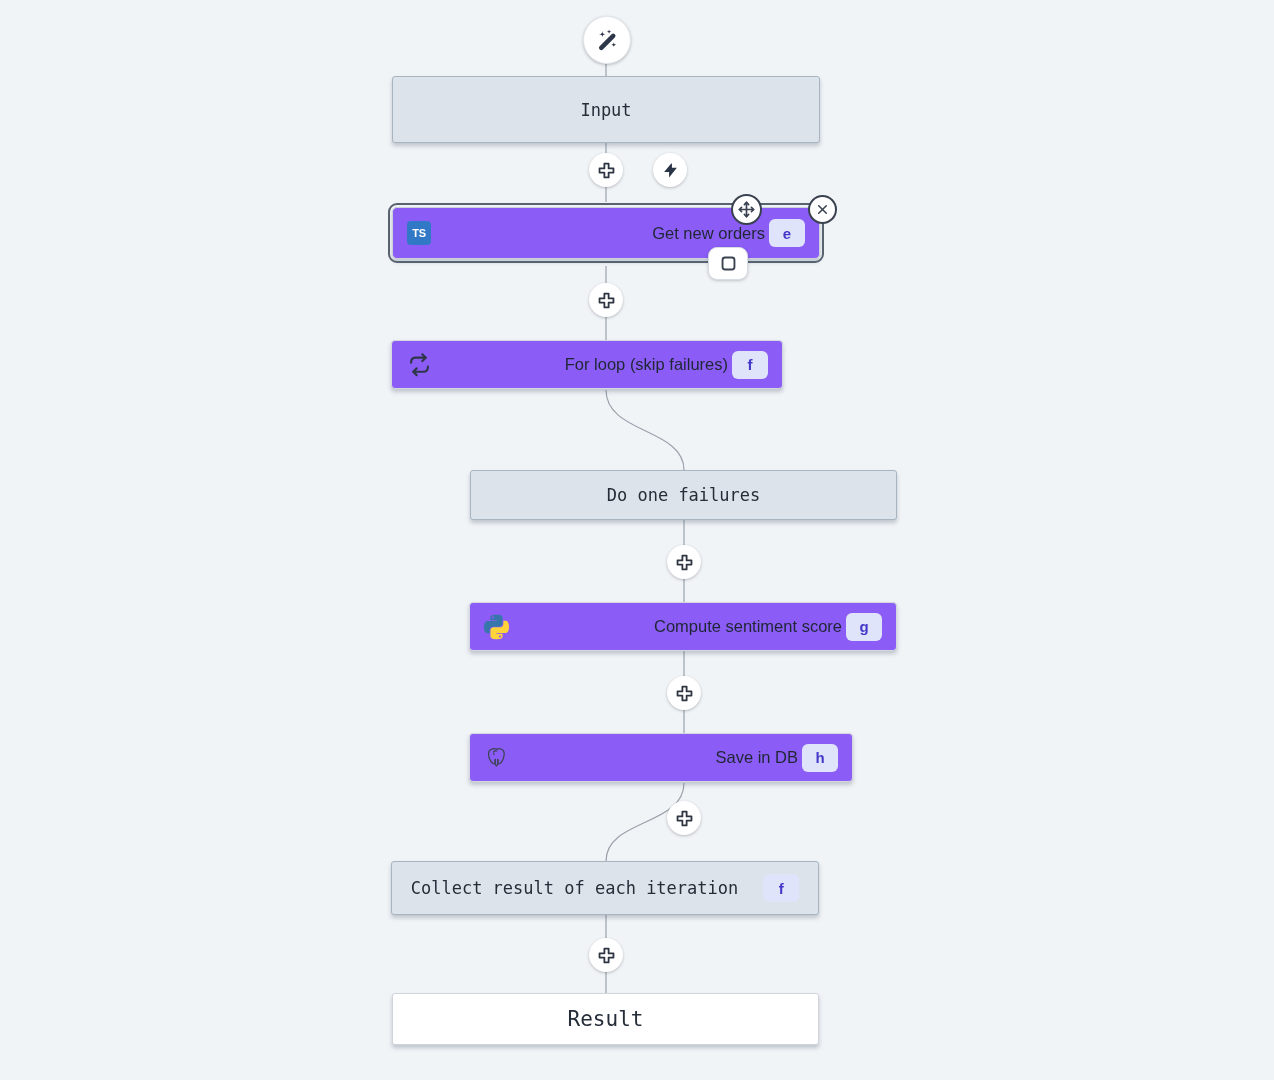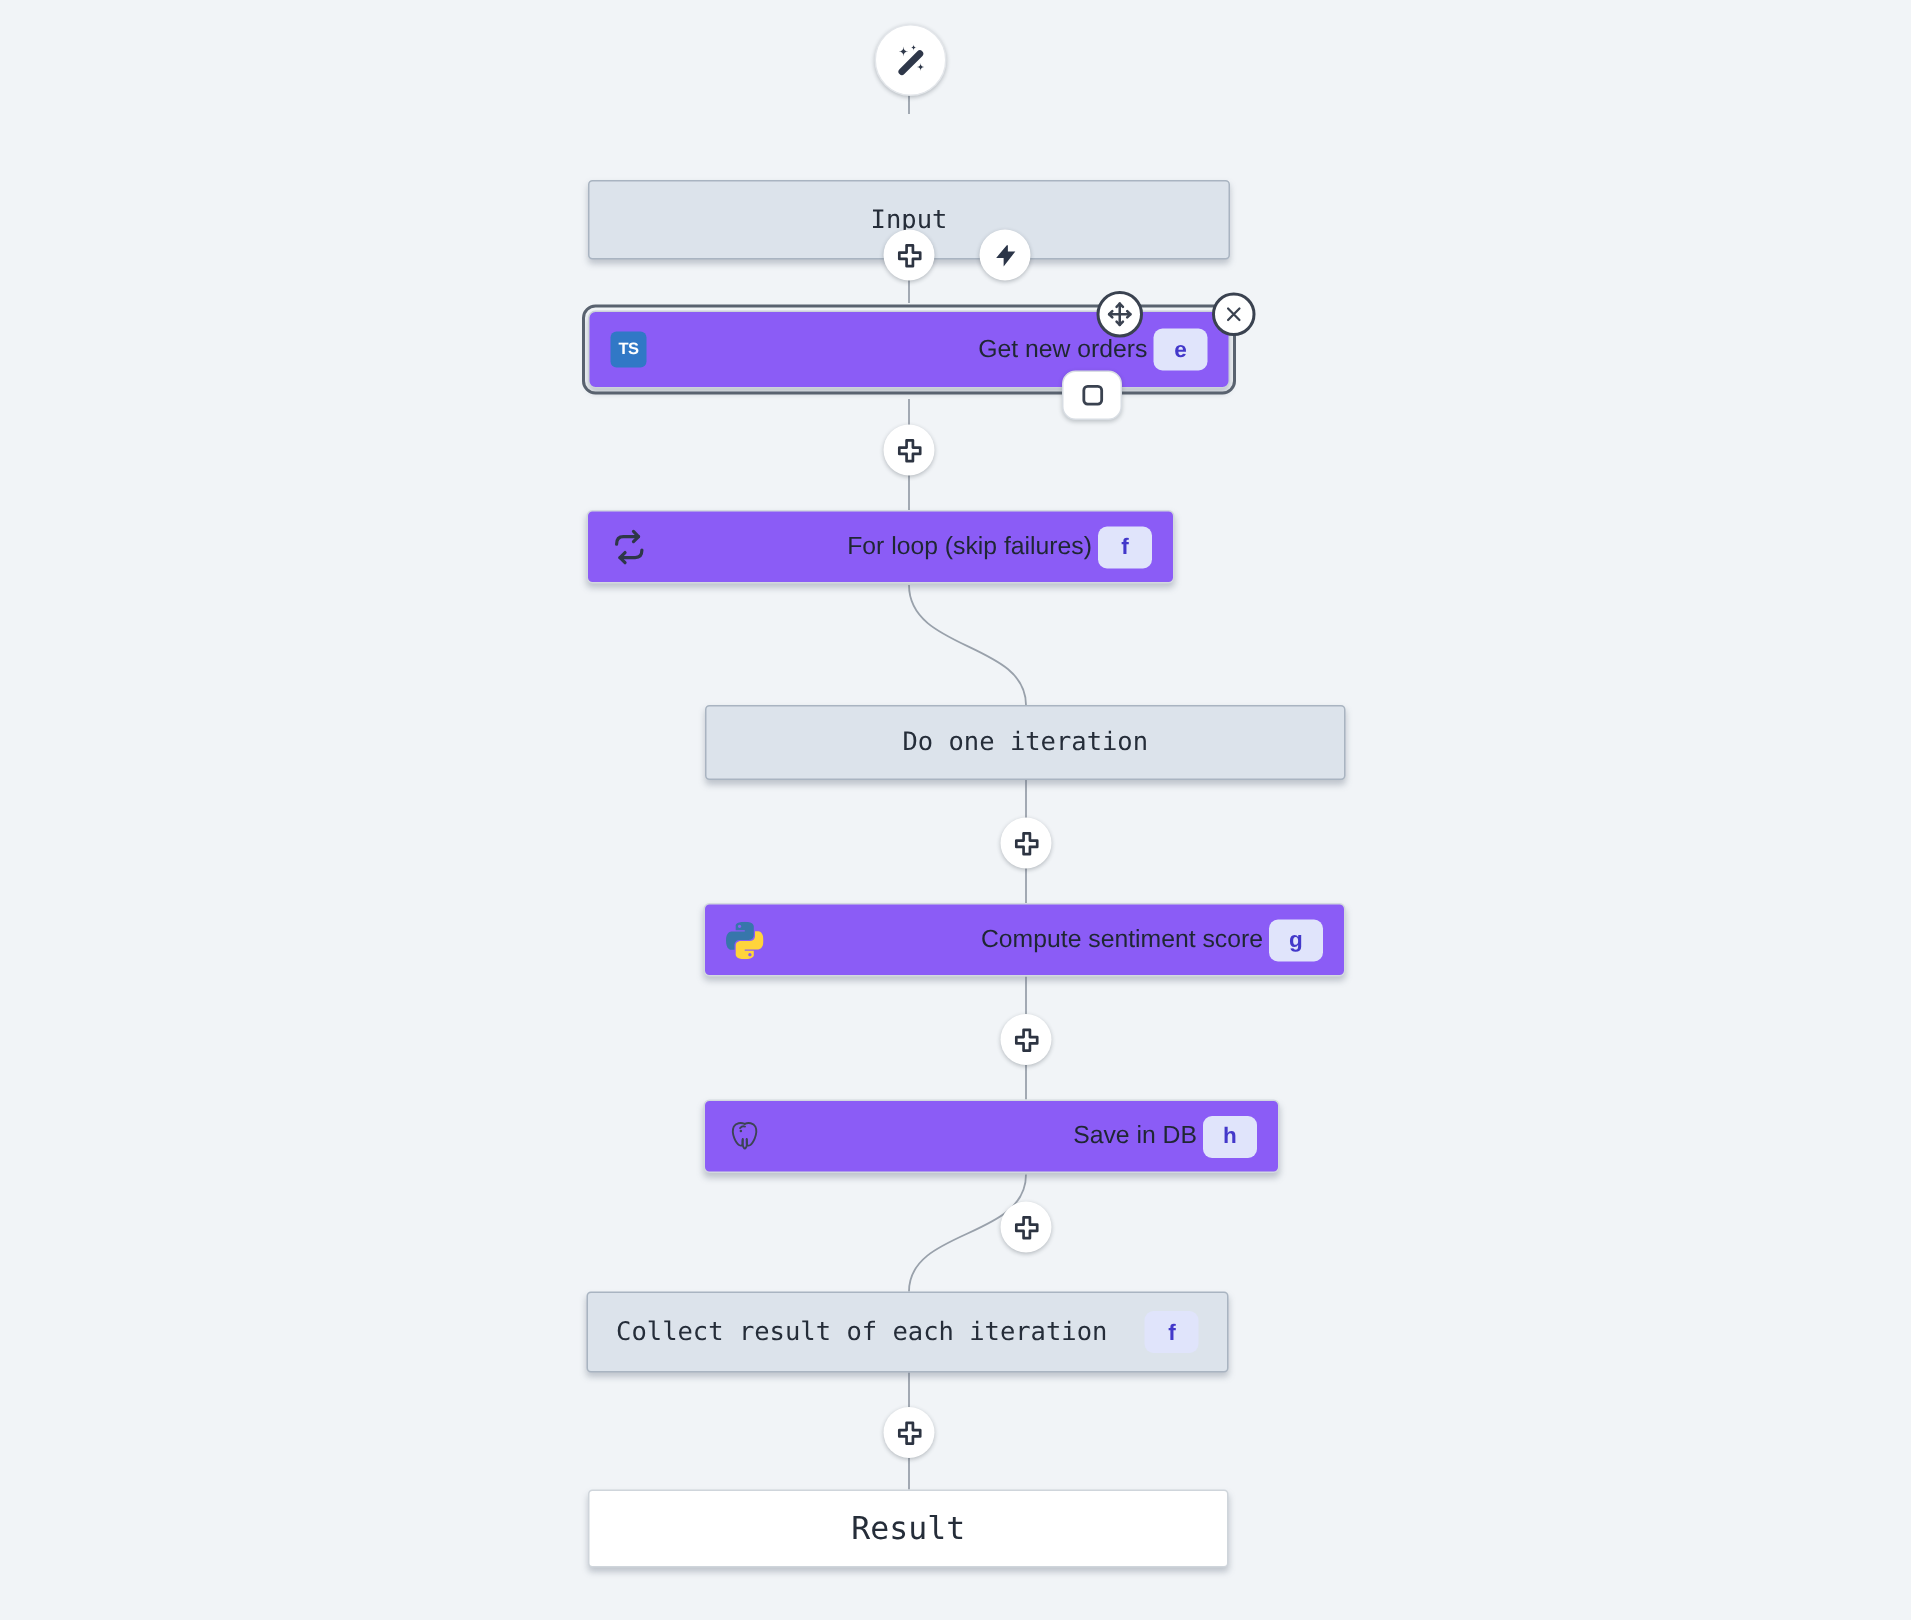--- a/index.html
+++ b/index.html
@@ -106,21 +106,21 @@
     <span style="display:flex;">
       <svg width="27" height="27" viewBox="0 0 26 26">
         <path d="M7 20 L18.5 8.5" stroke="#2e3749" stroke-width="4.4" stroke-linecap="round"></path>
         <path d="M8 3.8 Q8 7 11.2 7 Q8 7 8 10.2 Q8 7 4.8 7 Q8 7 8 3.8Z" fill="#2e3749"></path>
         <path d="M14.5 2.5 Q14.5 4.5 16.5 4.5 Q14.5 4.5 14.5 6.5 Q14.5 4.5 12.5 4.5 Q14.5 4.5 14.5 2.5Z" fill="#2e3749"></path>
         <path d="M19 14.4 Q19 17 21.6 17 Q19 17 19 19.6 Q19 17 16.4 17 Q19 17 19 14.4Z" fill="#2e3749"></path>
       </svg>
     </span>
   </div>
 
-  <div class="node virtual" style="left:392px;top:76px;width:428px;height:53px;margin-top:44px;">
+  <div class="node virtual" style="left:392px;top:76px;width:428px;height:67px;">
     <span>Input</span>
   </div>
 
   <div class="circle-btn" style="left:589px;top:153px;width:34px;height:34px;">
     <svg width="19" height="19" viewBox="0 0 18 18">
       <path d="M7 2.4h4v4.6h4.6v4H11v4.6H7V11H2.4V7H7z" fill="#ffffff" stroke="#2d3442" stroke-width="1.7" stroke-linejoin="round"></path>
     </svg>
   </div>
   <div class="circle-btn" style="left:653px;top:153px;width:34px;height:34px;">
     <svg width="17" height="17" viewBox="0 0 24 24">
@@ -170,21 +170,21 @@
           <path d="M19.5 12.5 C19.5 15.7 17.8 17 15.5 17 H6.5"></path>
           <path d="m9.5 14-3 3 3 3"></path>
         </g>
       </svg>
     </span>
     <span class="ntitle">For loop (skip failures)</span>
     <span class="badge">f</span>
   </div>
 
   <div class="node virtual" style="left:470px;top:470px;width:427px;height:50px;">
-    <span>Do one iteration</span>
+    <span>Do one failures</span>
   </div>
 
   <div class="circle-btn" style="left:667px;top:545px;width:34px;height:34px;">
     <svg width="19" height="19" viewBox="0 0 18 18">
       <path d="M7 2.4h4v4.6h4.6v4H11v4.6H7V11H2.4V7H7z" fill="#ffffff" stroke="#2d3442" stroke-width="1.7" stroke-linejoin="round"></path>
     </svg>
   </div>
 
   <div class="node plain" style="left:469px;top:602px;width:428px;height:49px;">
     <span class="licon">

